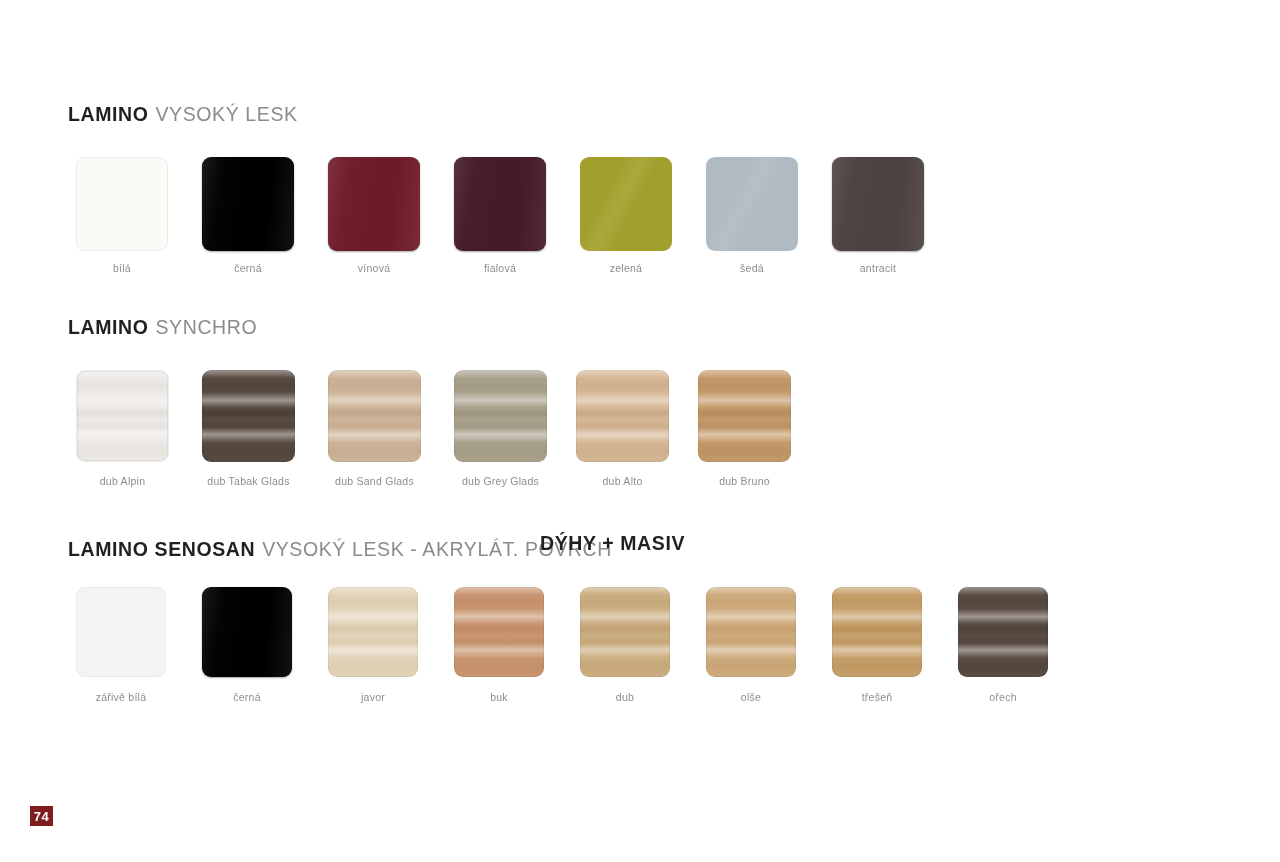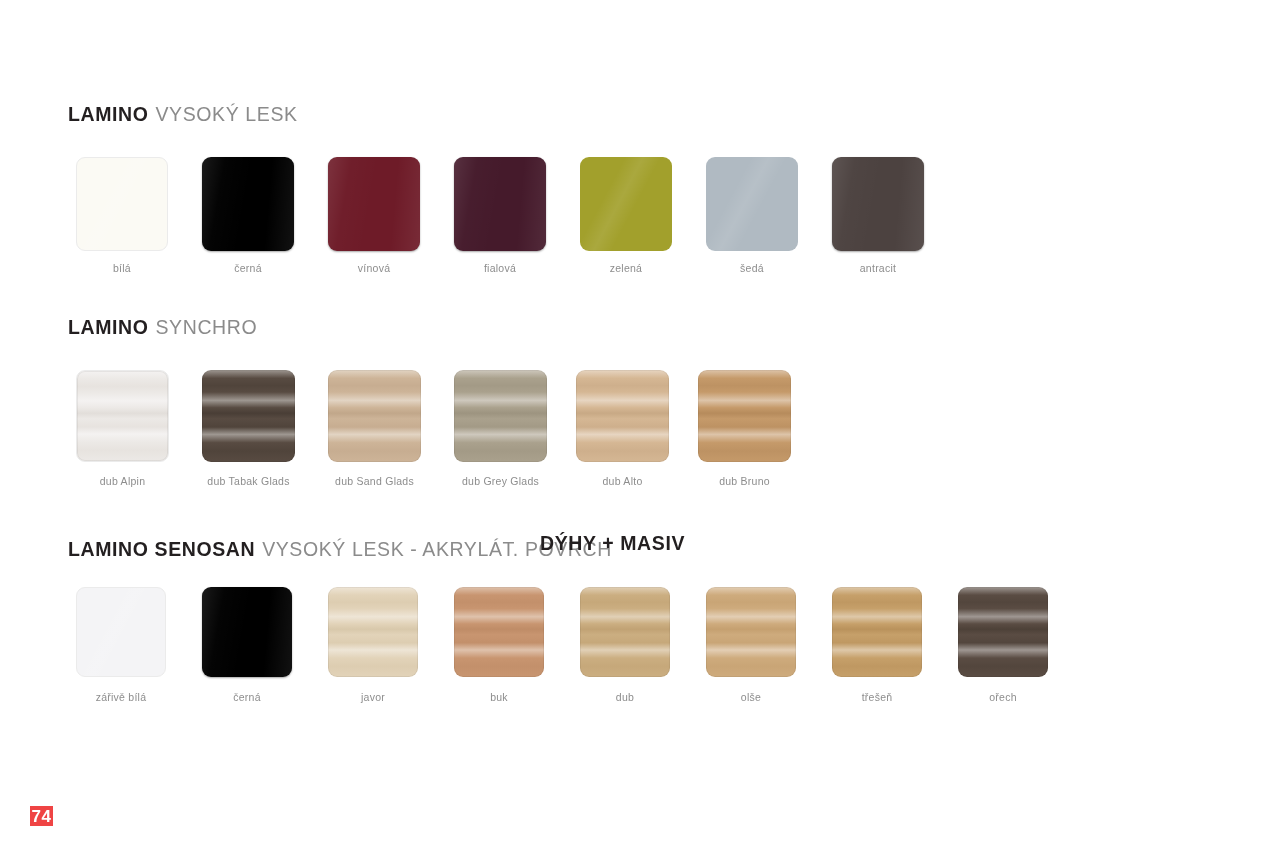--- a/index.html
+++ b/index.html
@@ -103,23 +103,23 @@
         rgba(255,255,255,0.0) 48%),
       linear-gradient(275deg,
         rgba(255,255,255,0.07) 0%,
         rgba(255,255,255,0.0) 30%);
     pointer-events: none;
   }
 
   
   .page-number {
     position: absolute;
-    background: #ef4444;
+    background: #7f1d1d;
     color: #ffffff;
-    font-size: 17px;
+    font-size: 13px;
     font-weight: 700;
     letter-spacing: 0.5px;
     display: flex;
     align-items: center;
     justify-content: center;
     line-height: 1;
   }
 </style>
 </head>
 <body>

